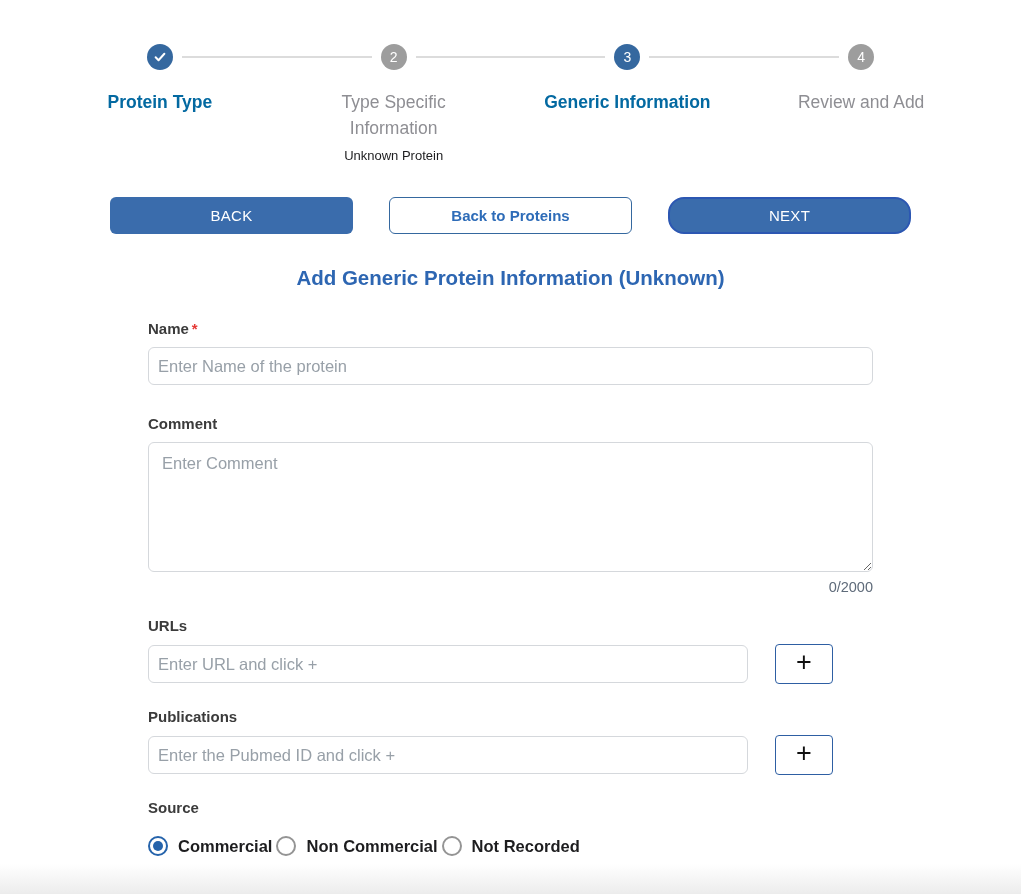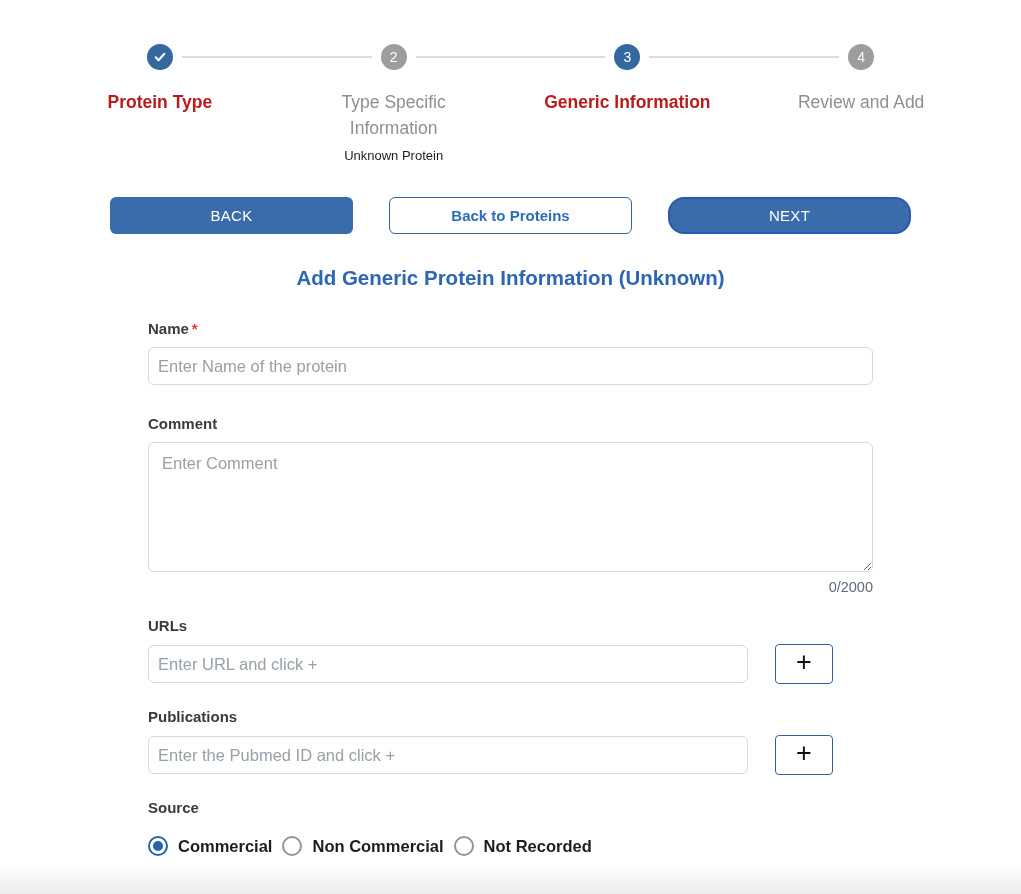--- a/index.html
+++ b/index.html
@@ -36,21 +36,21 @@
   }
   .step-circle.done, .step-circle.active { background: #35689F; }
   .step-circle.upcoming { background: #9D9D9D; }
   .step-label {
     margin-top: 19px;
     font-size: 17.5px;
     line-height: 26px;
     text-align: center;
     max-width: 172px;
   }
-  .step-label.strong { color: #b91c1c; font-weight: 700; }
+  .step-label.strong { color: #0369a1; font-weight: 700; }
   .step-label.muted  { color: #8e8e93; font-weight: 400; }
   .step-sublabel {
     margin-top: 7px;
     font-size: 13px;
     color: #1d1d1f;
     font-weight: 400;
   }
   .connector {
     position: absolute;
     top: 12px;
@@ -154,21 +154,21 @@
     color: #111;
     line-height: 1;
     cursor: pointer;
     display: flex; align-items: center; justify-content: center;
     font-family: inherit;
     padding-bottom: 3px;
   }
 
   
   .radio-row { margin-top: 20px; display: flex; align-items: center; }
-  .radio-item { display: flex; align-items: flex-end; margin-right: 10px; cursor: pointer; }
+  .radio-item { display: flex; align-items: flex-end; margin-right: 4px; cursor: pointer; }
   .radio-item input[type="radio"] {
     appearance: none;
     -webkit-appearance: none;
     width: 20px; height: 20px;
     border: 2px solid #949494;
     border-radius: 50%;
     margin: 0;
     cursor: pointer;
     position: relative;
     background: #fff;

